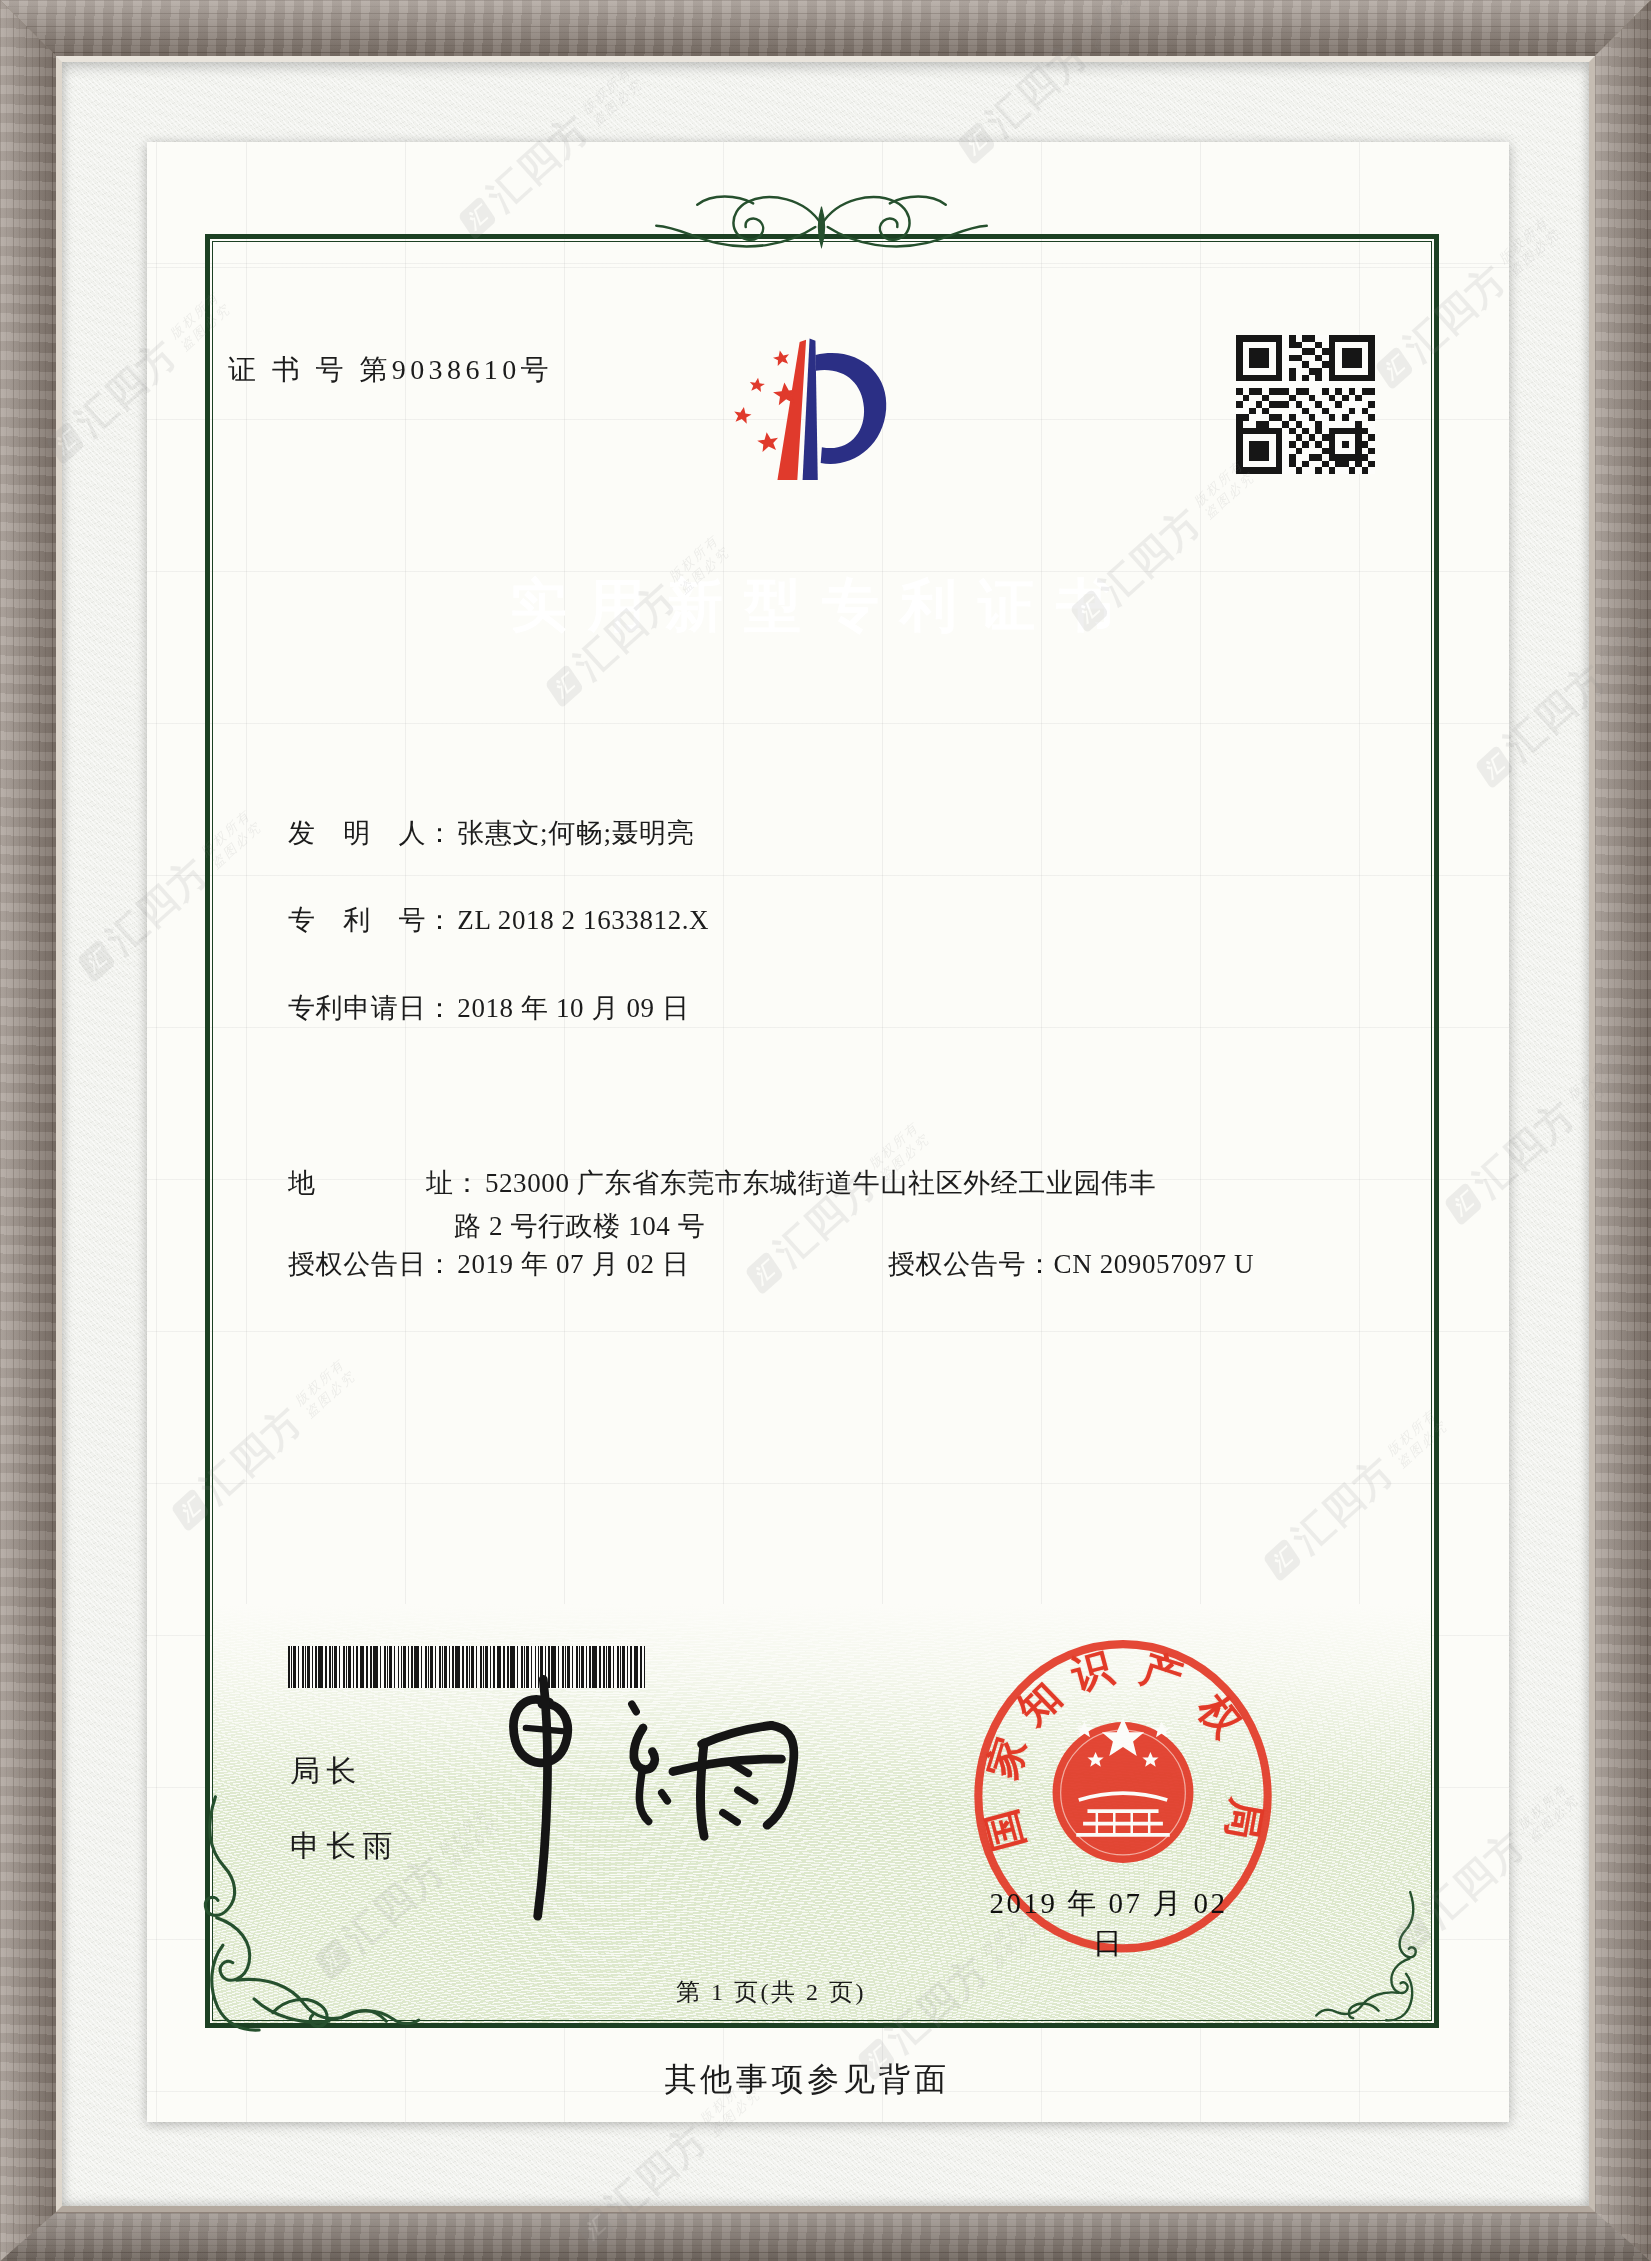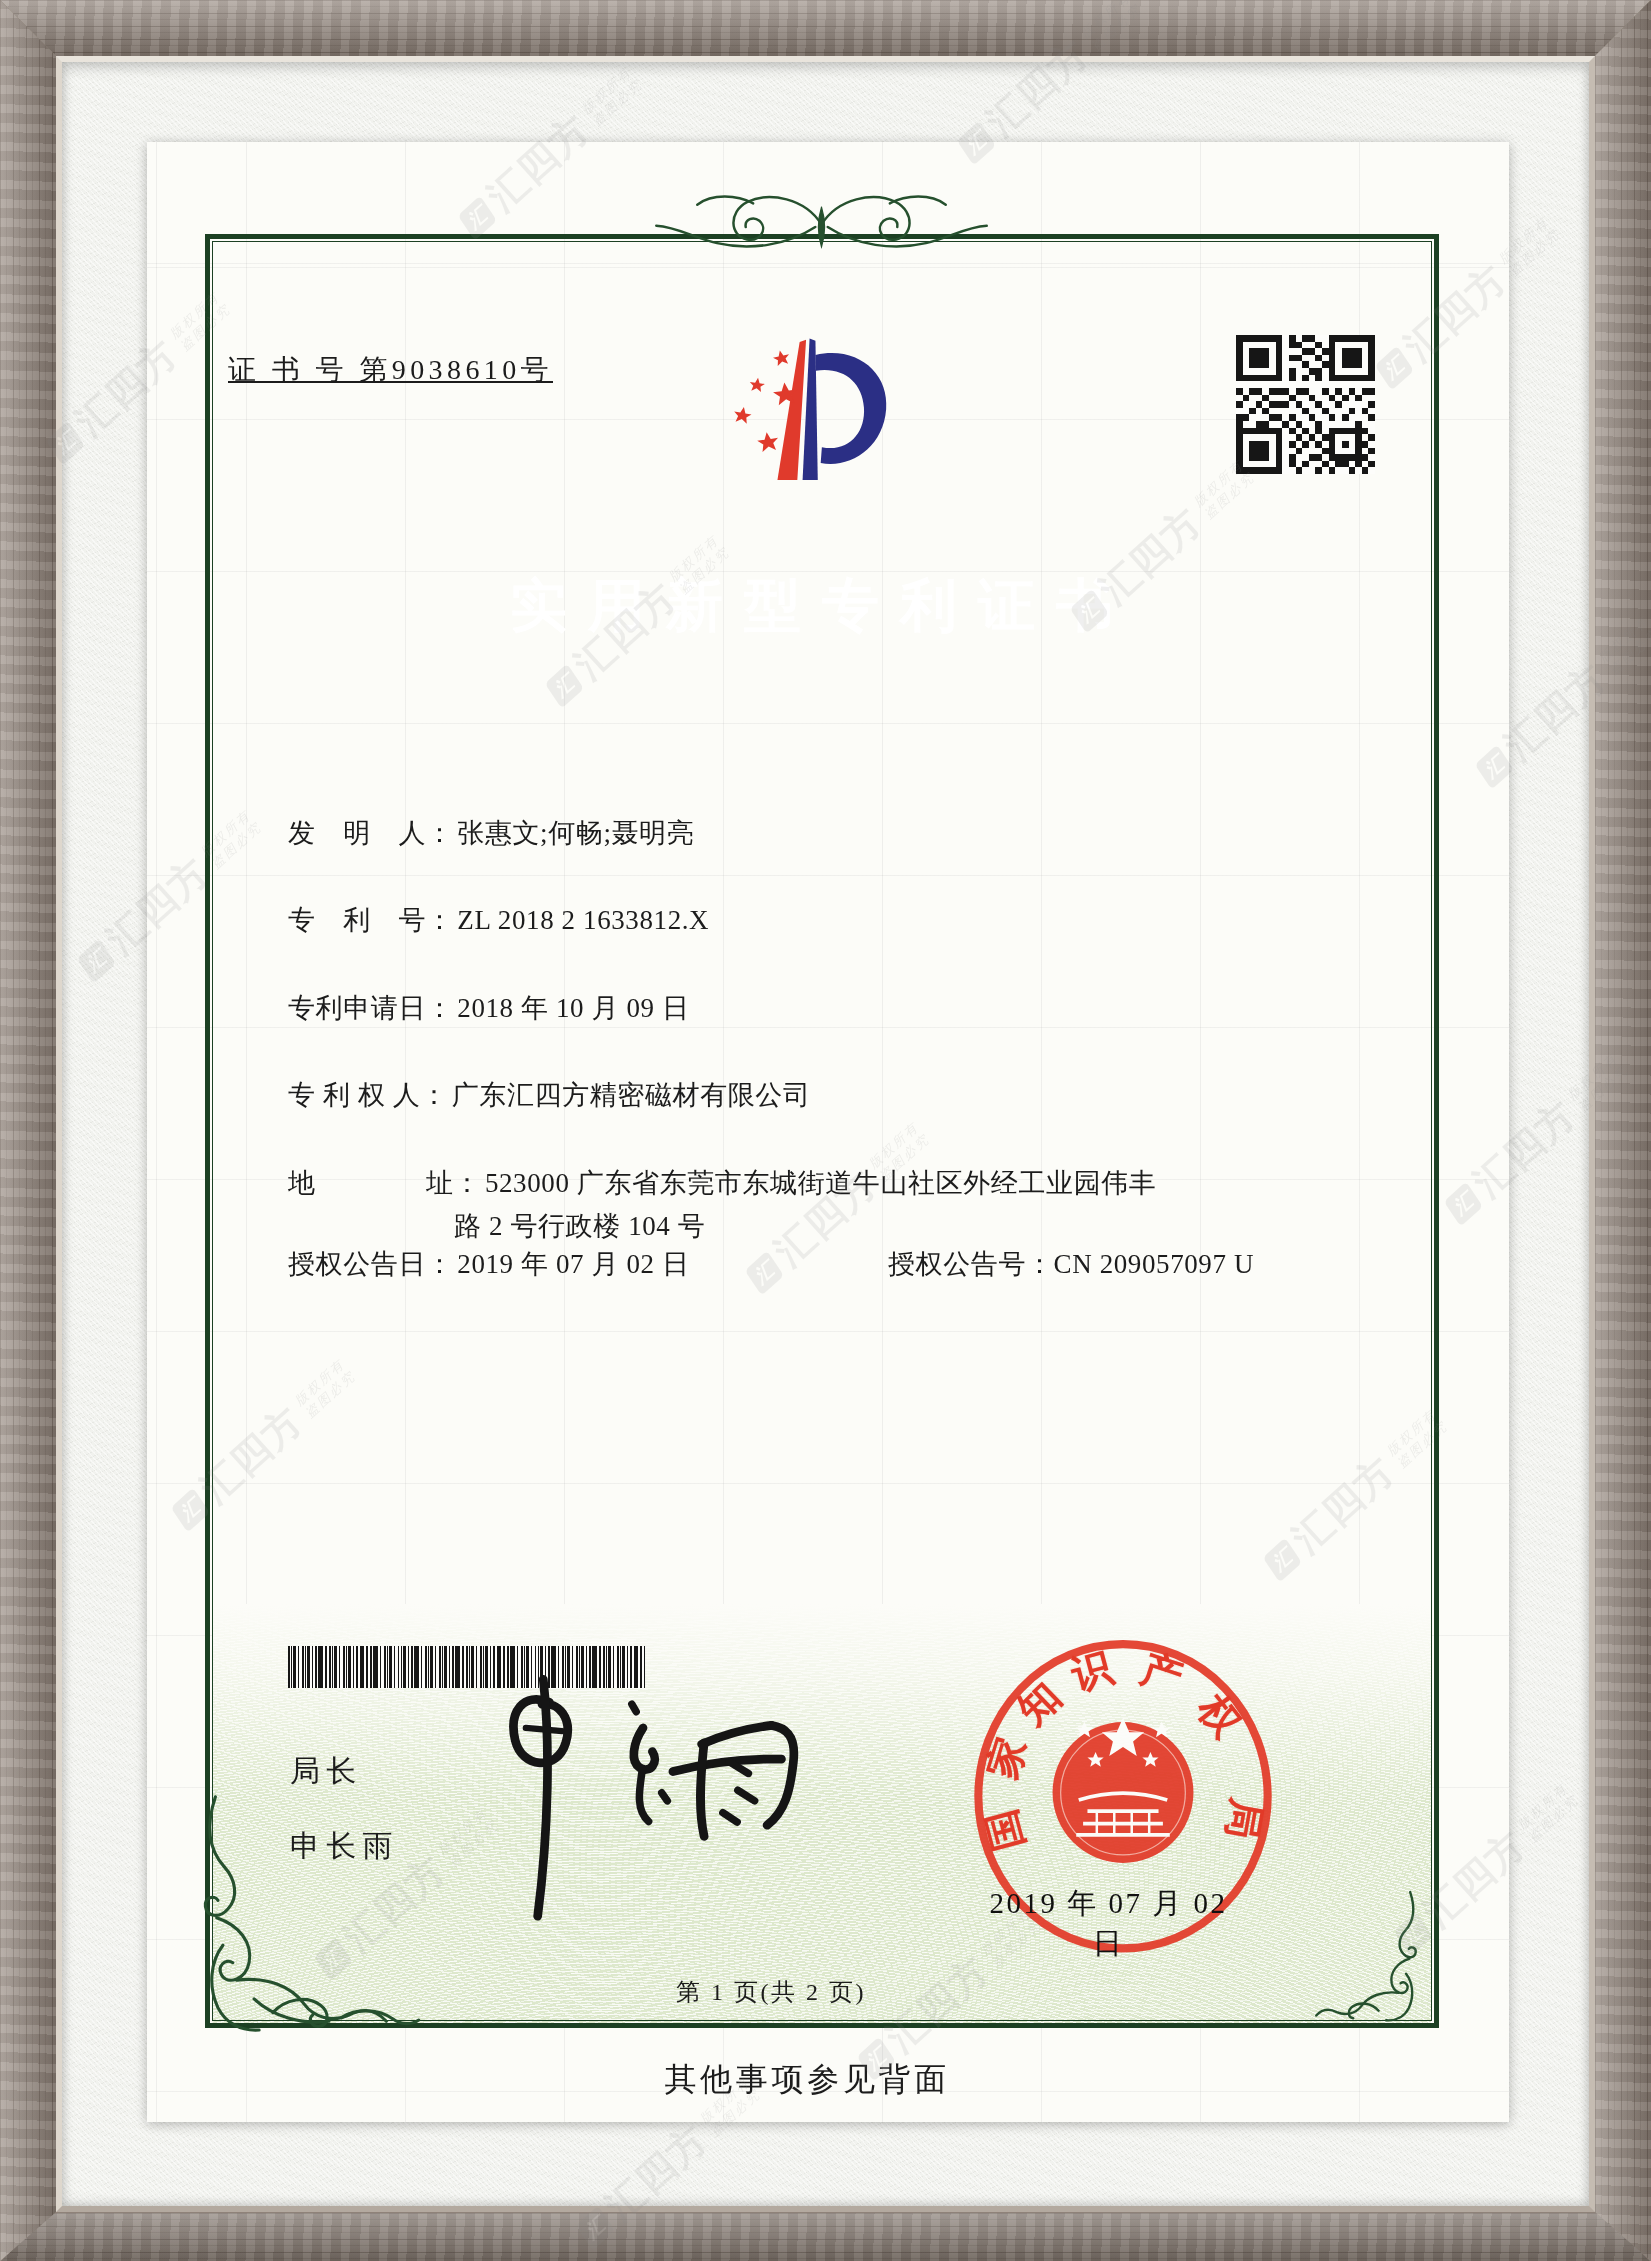--- a/index.html
+++ b/index.html
@@ -39,21 +39,21 @@
       repeating-radial-gradient(1030px 350px at 32% 138%,rgba(255,255,255,0) 0 5.6px,rgba(255,255,255,.8) 5.6px 7.5px),
       repeating-radial-gradient(1155px 387px at 74% 146%,rgba(255,255,255,0) 0 6.2px,rgba(255,255,255,.55) 6.2px 8px);}
   .band::before{content:"";position:absolute;left:0;top:0;right:0;height:46%;
     background:linear-gradient(to bottom,#fcfcf8 0%,rgba(252,252,248,.75) 35%,rgba(252,252,248,0) 100%);}
   
   .cert-border{position:absolute;left:205px;top:234px;width:1234px;height:1794px;box-sizing:border-box;
     border:5px solid #1c4023;pointer-events:none;}
   .cert-border::after{content:"";position:absolute;inset:1.9px;border:1.2px solid #1c4023;}
   .flourish{position:absolute;pointer-events:none;}
   
-  .cert-no{position:absolute;left:228px;top:351px;font-size:28px;letter-spacing:4.4px;text-decoration:underline;}
+  .cert-no{position:absolute;left:228px;top:351px;font-size:28px;letter-spacing:4.4px;}
   .title{position:absolute;left:205px;top:568px;width:1234px;text-align:center;
     font-size:57px;font-weight:700;letter-spacing:21px;padding-right:0;color:#ffffff;}
   .row{position:absolute;left:288px;font-size:27px;letter-spacing:0.6px;white-space:nowrap;}
   .row .val{margin-left:3.7px;}
   .row2{position:absolute;left:454px;font-size:27px;letter-spacing:0.6px;white-space:nowrap;}
   .grant-no{position:absolute;left:844px;font-size:27px;letter-spacing:0.6px;white-space:nowrap;margin-left:44px;}
   .paras{position:absolute;left:284px;top:1307px;width:1071px;}
   .paras p{margin:0 0 6.2px 0;font-size:26px;line-height:39px;text-align:justify;text-indent:2em;letter-spacing:0.3px;}
   
   .barcode{position:absolute;left:288px;top:1646px;width:357px;height:42px;
@@ -173,23 +173,20 @@
   <div class="title">实用新型专利证书</div>
 
   <div class="row" style="top:815px">
     <span>发　明　人：</span><span class="val">张惠文;何畅;聂明亮</span>
   </div>
   <div class="row" style="top:902px">
     <span>专　利　号：</span><span class="val">ZL 2018 2 1633812.X</span>
   </div>
   <div class="row" style="top:990px">
     <span>专利申请日：</span><span class="val">2018 年 10 月 09 日</span>
-  </div>
-  <div class="row" style="top:1077px">
-    <span>专 利 权 人：</span><span class="val">广东汇四方精密磁材有限公司</span>
   </div>
   <div class="row" style="top:1165px">
     <span>地　　　　址：</span><span class="val">523000 广东省东莞市东城街道牛山社区外经工业园伟丰</span>
   </div>
   <div class="row2" style="top:1208px">路 2 号行政楼 104 号</div>
   <div class="row" style="top:1246px">
     <span>授权公告日：</span><span class="val">2019 年 07 月 02 日</span>
   </div>
   <div class="grant-no" style="top:1246px">
     <span>授权公告号：</span><span class="val">CN 209057097 U</span>

